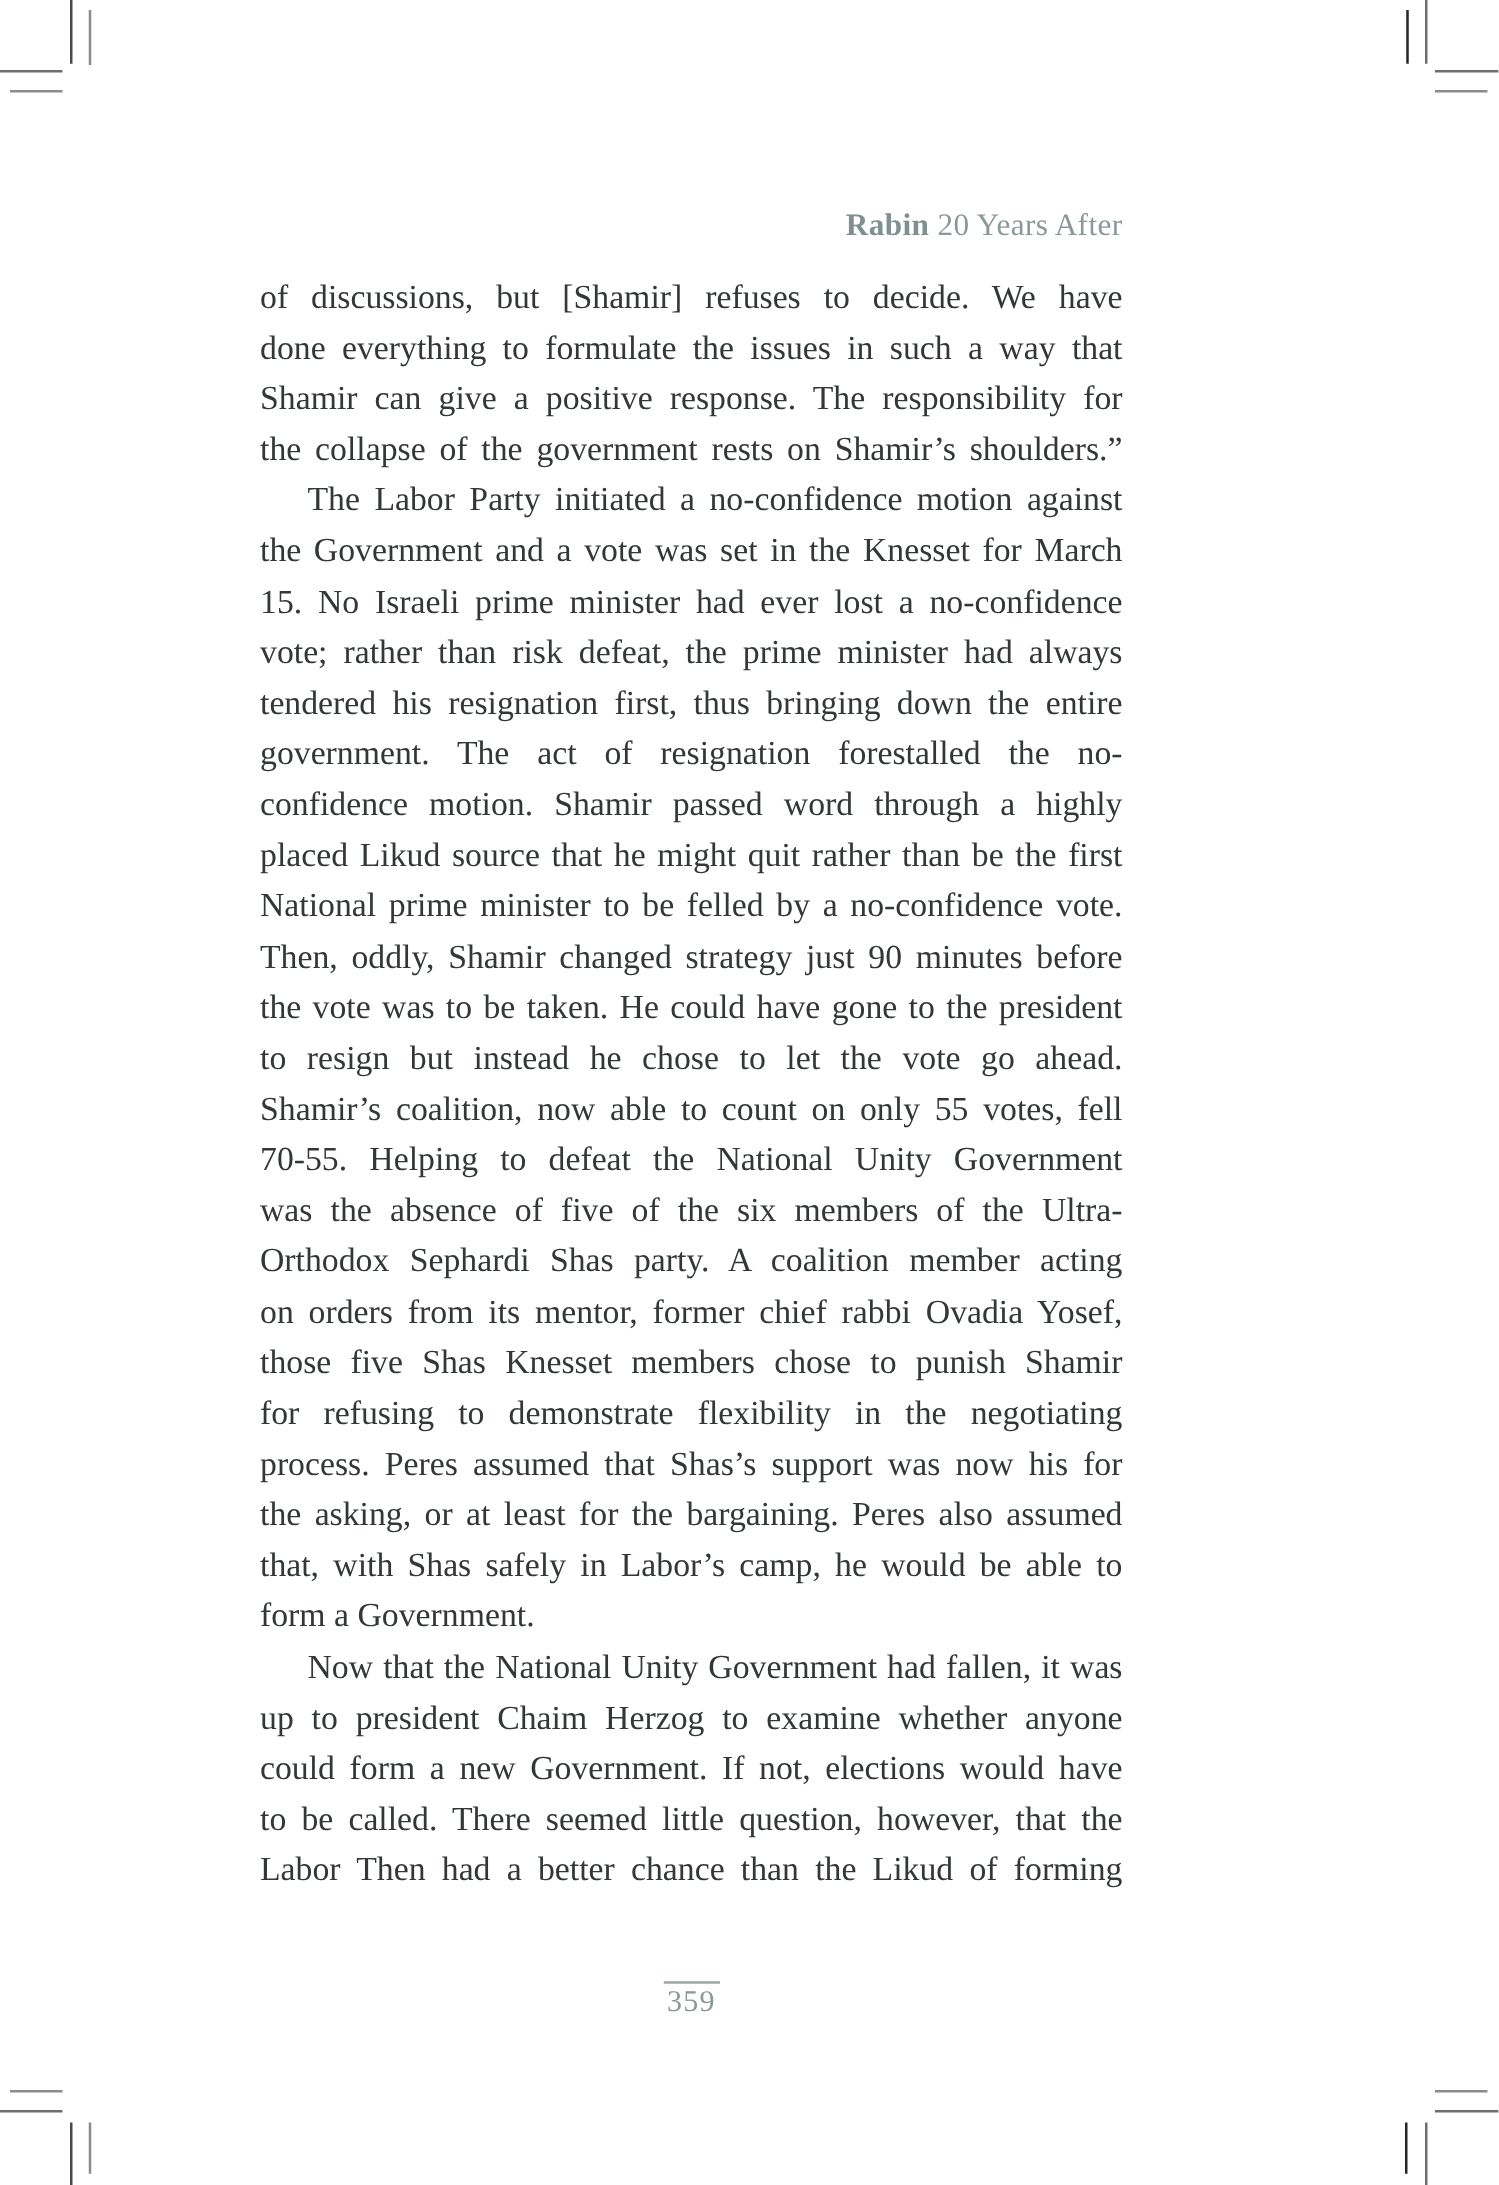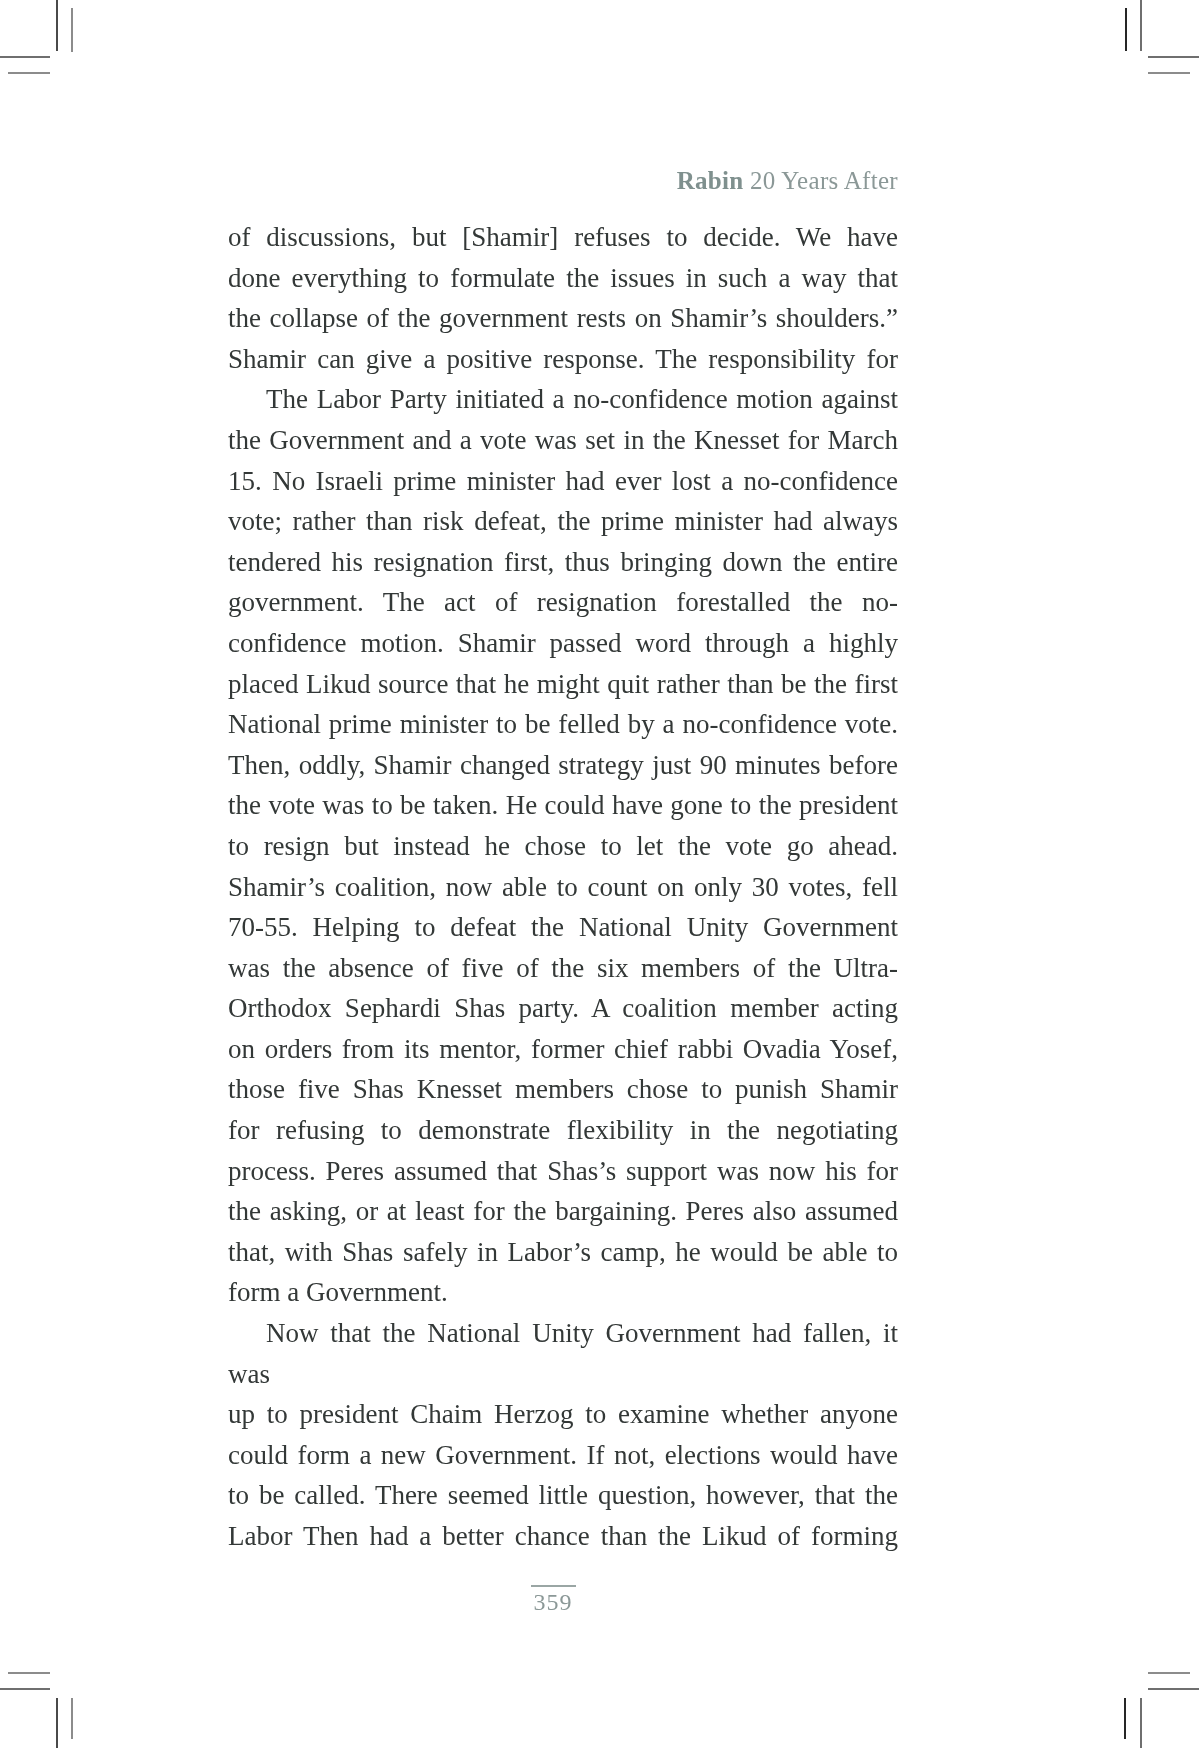--- a/index.html
+++ b/index.html
@@ -49,21 +49,20 @@
     top: 217px;
     width: 690px;
     font-size: 27px;
     line-height: 40.6px;
     color: #333837;
   }
   .body-text .line {
     text-align: justify;
     text-align-last: justify;
     white-space: normal;
-    margin-left: 20px;
   }
   .body-text .line.nojust {
     text-align: left;
     text-align-last: left;
   }
   .body-text .line.indent {
     text-indent: 38px;
   }
 
   
@@ -108,35 +107,35 @@
   <div class="mark" style="left:1148px; top:1672px; width:42px; height:2px;"></div>
   <div class="mark mid" style="left:1148px; top:1688px; width:51px; height:2px;"></div>
   <div class="mark black" style="left:1124px; top:1698px; width:2px;  height:41px;"></div>
   <div class="mark mid" style="left:1140px; top:1698px; width:2px;  height:50px;"></div>
 
   <div class="running-head"><span class="rh-bold">Rabin</span><span class="rh-rest"> 20 Years After</span></div>
 
   <div class="body-text">
       <div class="line">of discussions, but [Shamir] refuses to decide. We have</div>
       <div class="line">done everything to formulate the issues in such a way that</div>
+      <div class="line">Shamir can give a positive response. The responsibility for</div>
       <div class="line">the collapse of the government rests on Shamir’s shoulders.”</div>
-      <div class="line">Shamir can give a positive response. The responsibility for</div>
       <div class="line indent">The Labor Party initiated a no-confidence motion against</div>
       <div class="line">the Government and a vote was set in the Knesset for March</div>
       <div class="line">15. No Israeli prime minister had ever lost a no-confidence</div>
       <div class="line">vote; rather than risk defeat, the prime minister had always</div>
       <div class="line">tendered his resignation first, thus bringing down the entire</div>
       <div class="line">government. The act of resignation forestalled the no-</div>
       <div class="line">confidence motion. Shamir passed word through a highly</div>
       <div class="line">placed Likud source that he might quit rather than be the first</div>
       <div class="line">National prime minister to be felled by a no-confidence vote.</div>
       <div class="line">Then, oddly, Shamir changed strategy just 90 minutes before</div>
       <div class="line">the vote was to be taken. He could have gone to the president</div>
       <div class="line">to resign but instead he chose to let the vote go ahead.</div>
-      <div class="line">Shamir’s coalition, now able to count on only 30 votes, fell</div>
+      <div class="line">Shamir’s coalition, now able to count on only 55 votes, fell</div>
       <div class="line">70-55. Helping to defeat the National Unity Government</div>
       <div class="line">was the absence of five of the six members of the Ultra-</div>
       <div class="line">Orthodox Sephardi Shas party. A coalition member acting</div>
       <div class="line">on orders from its mentor, former chief rabbi Ovadia Yosef,</div>
       <div class="line">those five Shas Knesset members chose to punish Shamir</div>
       <div class="line">for refusing to demonstrate flexibility in the negotiating</div>
       <div class="line">process. Peres assumed that Shas’s support was now his for</div>
       <div class="line">the asking, or at least for the bargaining. Peres also assumed</div>
       <div class="line">that, with Shas safely in Labor’s camp, he would be able to</div>
       <div class="line nojust">form a Government.</div>

